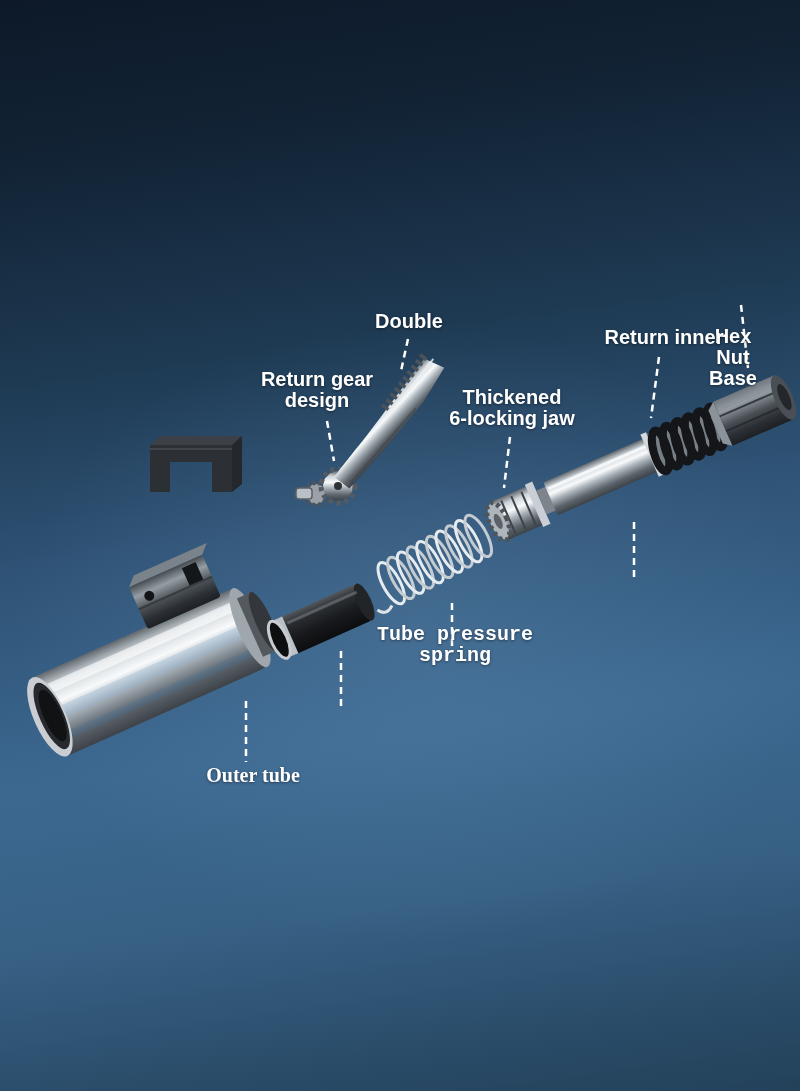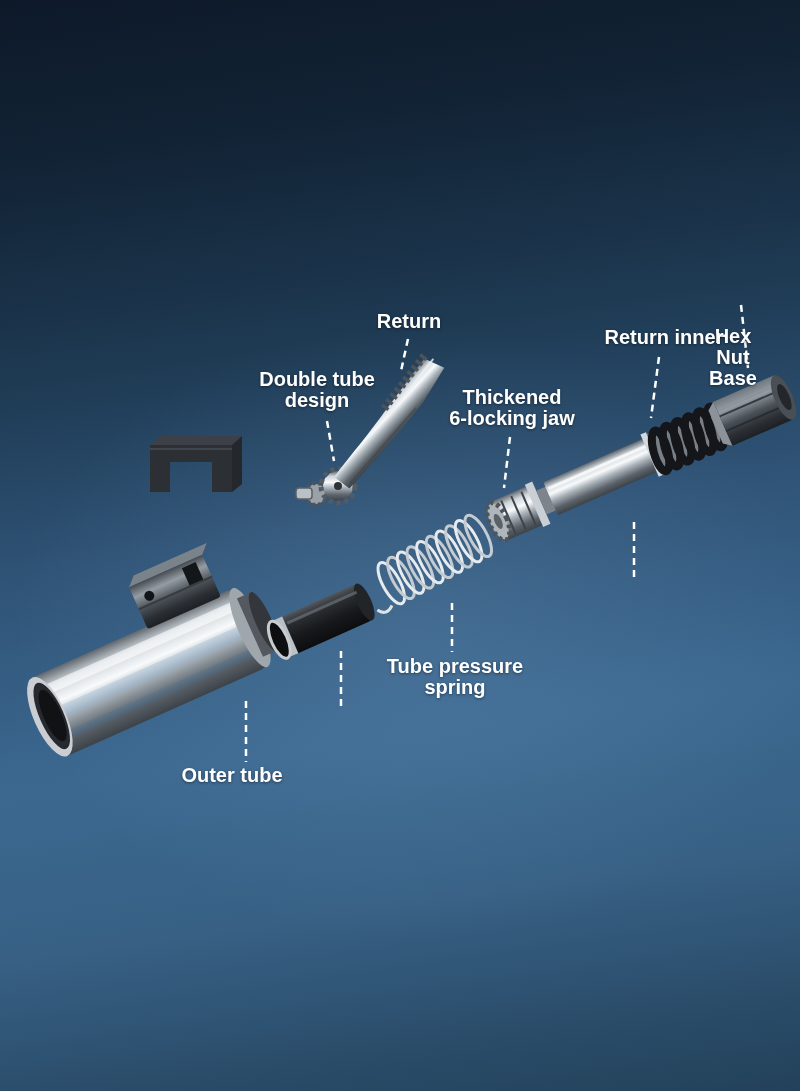--- a/index.html
+++ b/index.html
@@ -177,21 +177,21 @@
       <line x1="510" y1="437" x2="504" y2="488"></line>
       <line x1="634" y1="522" x2="634" y2="580"></line>
       <line x1="452" y1="603" x2="452" y2="652"></line>
       <line x1="341" y1="651" x2="341" y2="706"></line>
       <line x1="246" y1="701" x2="246" y2="762"></line>
     </g>
   </svg>
 
   <div class="label" style="left:733px; top:278px;margin-top:48px;">Hex Nut Base</div>
   <div class="label" style="left:664px; top:327px;">Return inner</div>
-  <div class="label" style="left:409px; top:311px;">Return</div>
-  <div class="label" style="left:317px; top:369px;">Double tube
+  <div class="label" style="left:409px; top:311px;">Double</div>
+  <div class="label" style="left:317px; top:369px;">Return gear
 design</div>
   <div class="label" style="left:512px; top:387px;">Thickened
 6-locking jaw</div>
-  <div class="label" style="left:455px; top:656px;">Tube pressure
+  <div class="label" style="left:455px; top:624px;font-family:Liberation Mono, monospace;">Tube pressure
 spring</div>
-  <div class="label" style="left:232px; top:765px;">Outer tube</div>
+  <div class="label" style="left:253px; top:765px;font-family:Liberation Serif, serif;">Outer tube</div>
 </div>
 
 </body></html>

